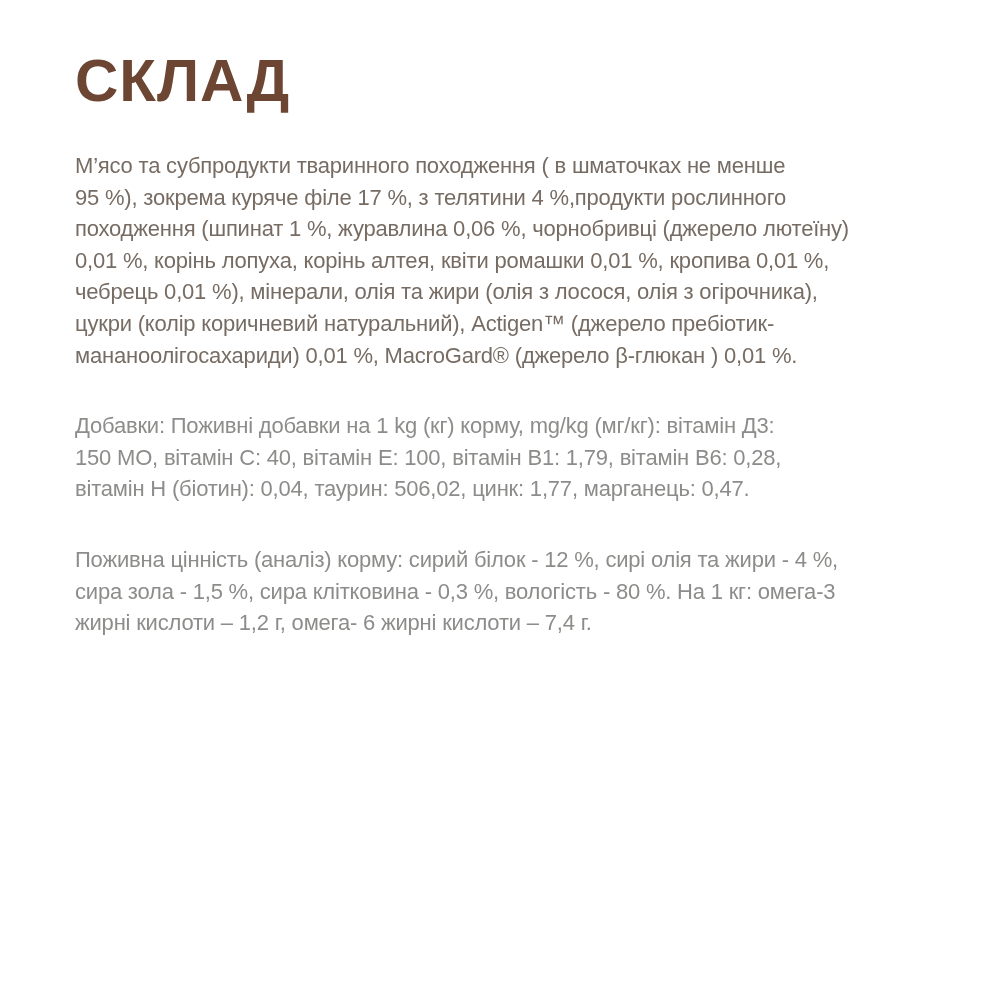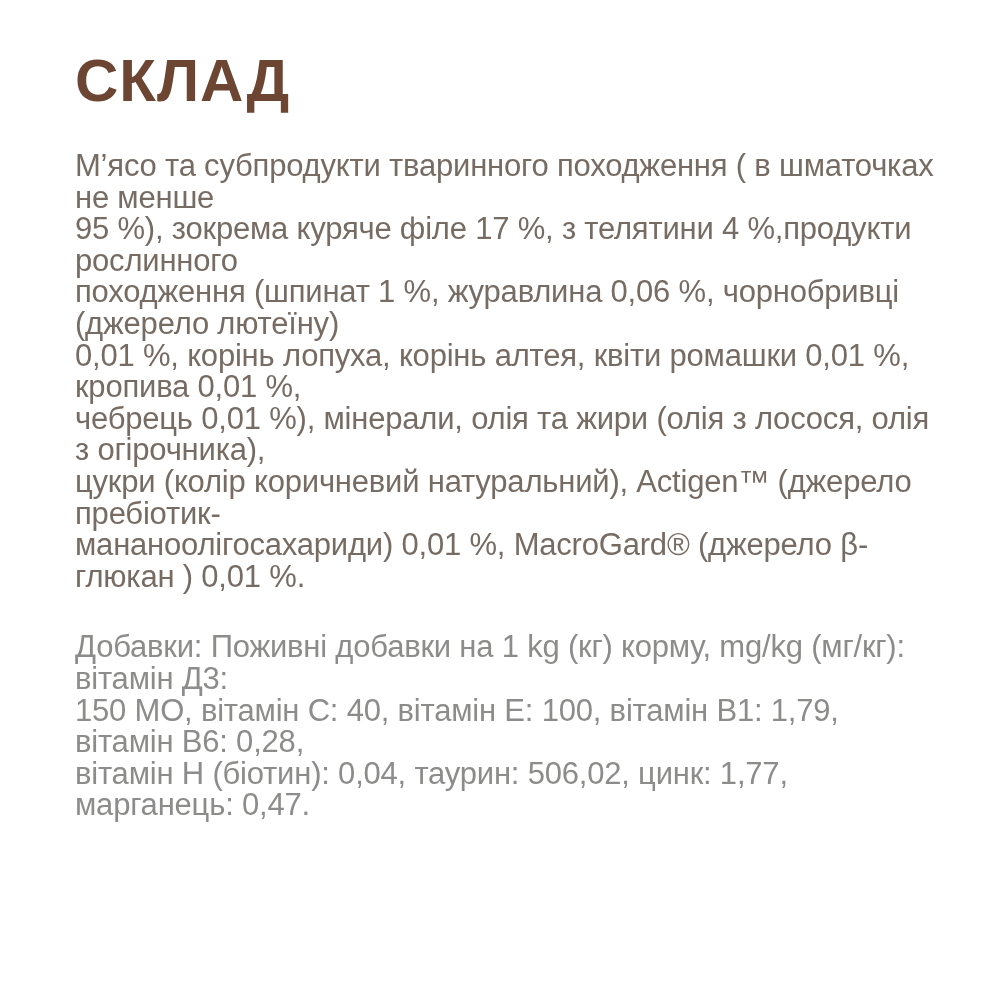--- a/index.html
+++ b/index.html
@@ -21,21 +21,21 @@
     margin: 0 0 38px 0;
     font-size: 60px;
     line-height: 62px;
     font-weight: 800;
     letter-spacing: 1px;
     color: var(--title-color, #6d4633);
   }
   .para {
     margin: 0 0 39px 0;
     max-width: 875px;
-    font-size: 31px;
+    font-size: 22px;
     line-height: 31.6px;
     letter-spacing: -0.2px;
     white-space: normal;
   }
   .para b, .para span {
     white-space: pre-line;
   }
   .para b {
     font-weight: 400;
   }
@@ -54,15 +54,18 @@
 походження (шпинат 1 %, журавлина 0,06 %, чорнобривці (джерело лютеїну)
 0,01 %, корінь лопуха, корінь алтея, квіти ромашки 0,01 %, кропива 0,01 %,
 чебрець 0,01 %), мінерали, олія та жири (олія з лосося, олія з огірочника),
 цукри (колір коричневий натуральний), Actigen™ (джерело пребіотик-
 мананоолігосахариди) 0,01 %, MacroGard® (джерело β-глюкан ) 0,01 %.</span></p>
 
   <p class="para gray"><b>Добавки: Поживні добавки на 1 kg (кг) корму, mg/kg (мг/кг):</b><span> вітамін Д3:
 150 МО, вітамін С: 40, вітамін Е: 100, вітамін В1: 1,79, вітамін В6: 0,28,
 вітамін Н (біотин): 0,04, таурин: 506,02, цинк: 1,77, марганець: 0,47.</span></p>
 
+  <p class="para gray"><b>Поживна цінність (аналіз) корму:</b><span> сирий білок - 12 %, сирі олія та жири - 4 %,
+сира зола - 1,5 %, сира клітковина - 0,3 %, вологість - 80 %. На 1 кг: омега-3
+жирні кислоти – 1,2 г, омега- 6 жирні кислоти – 7,4 г.</span></p>
 
 
 </div>
 
 </body></html>

